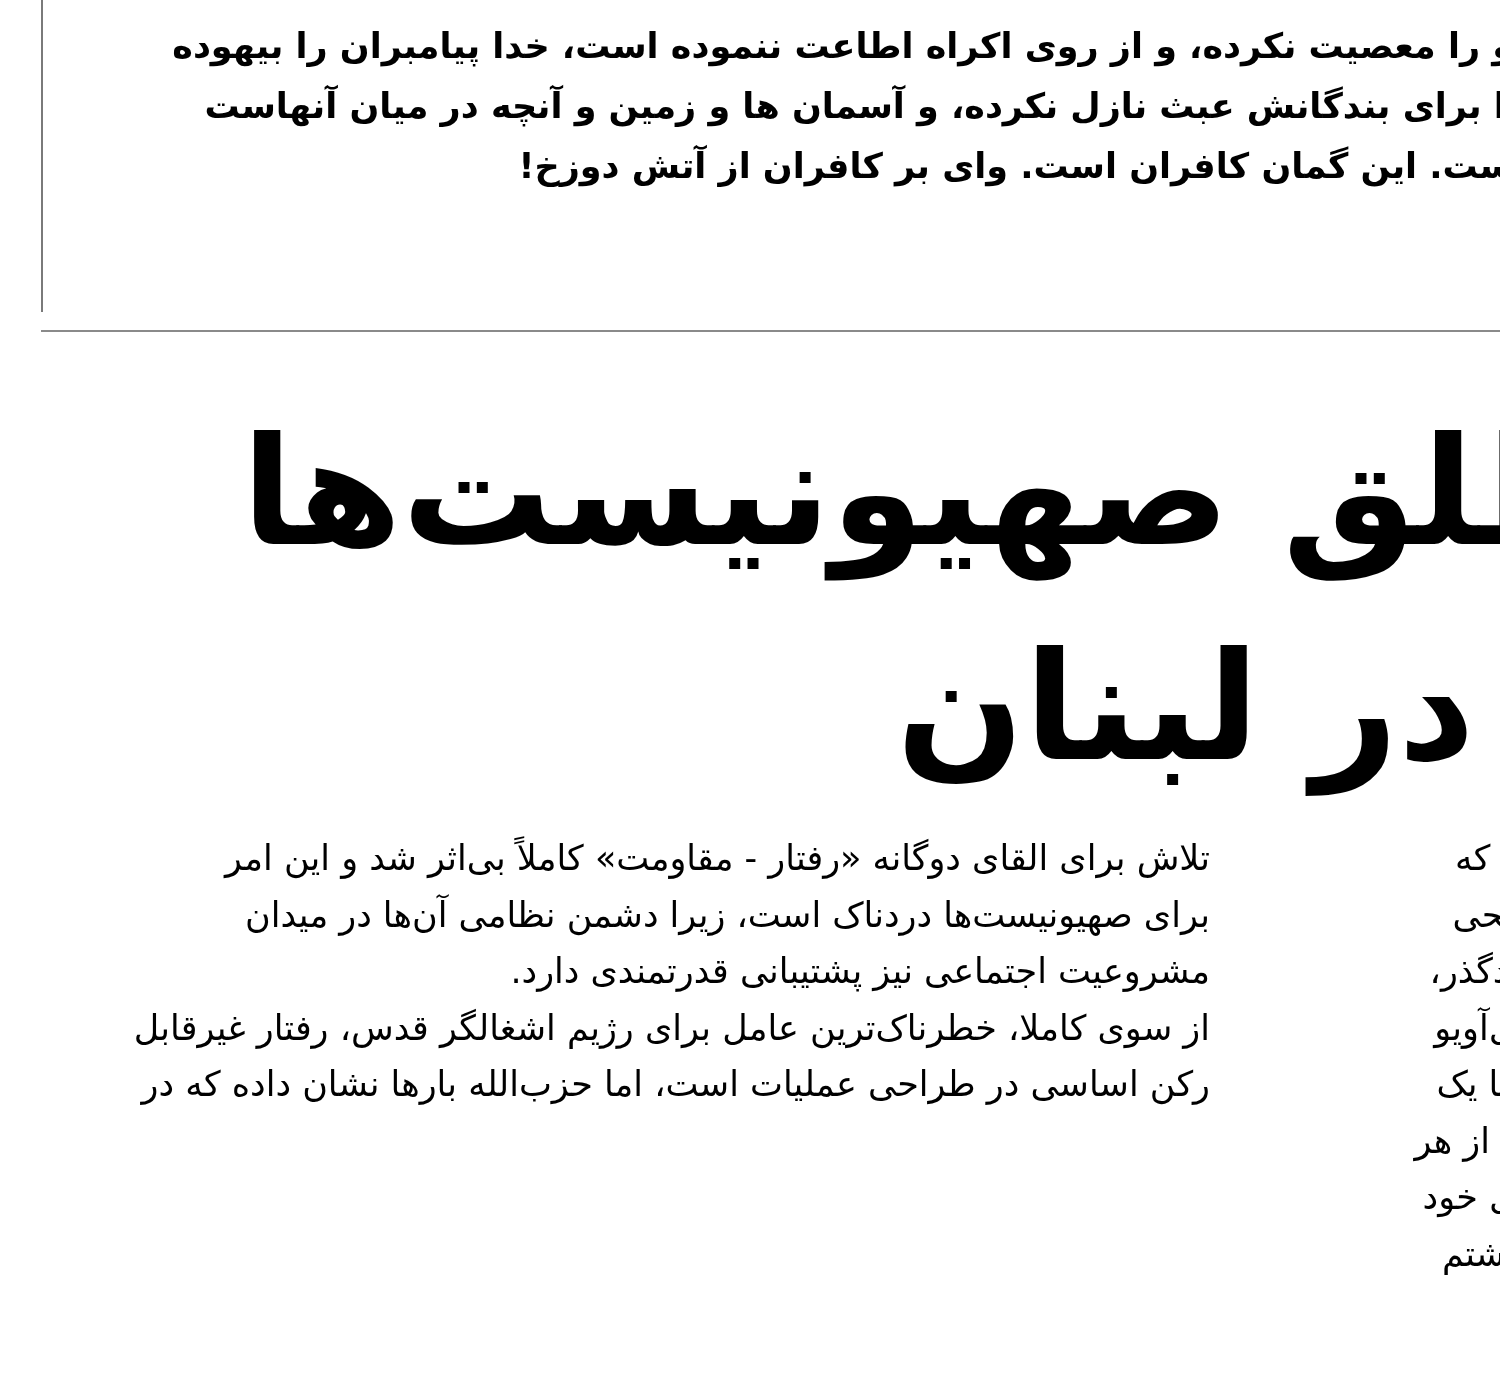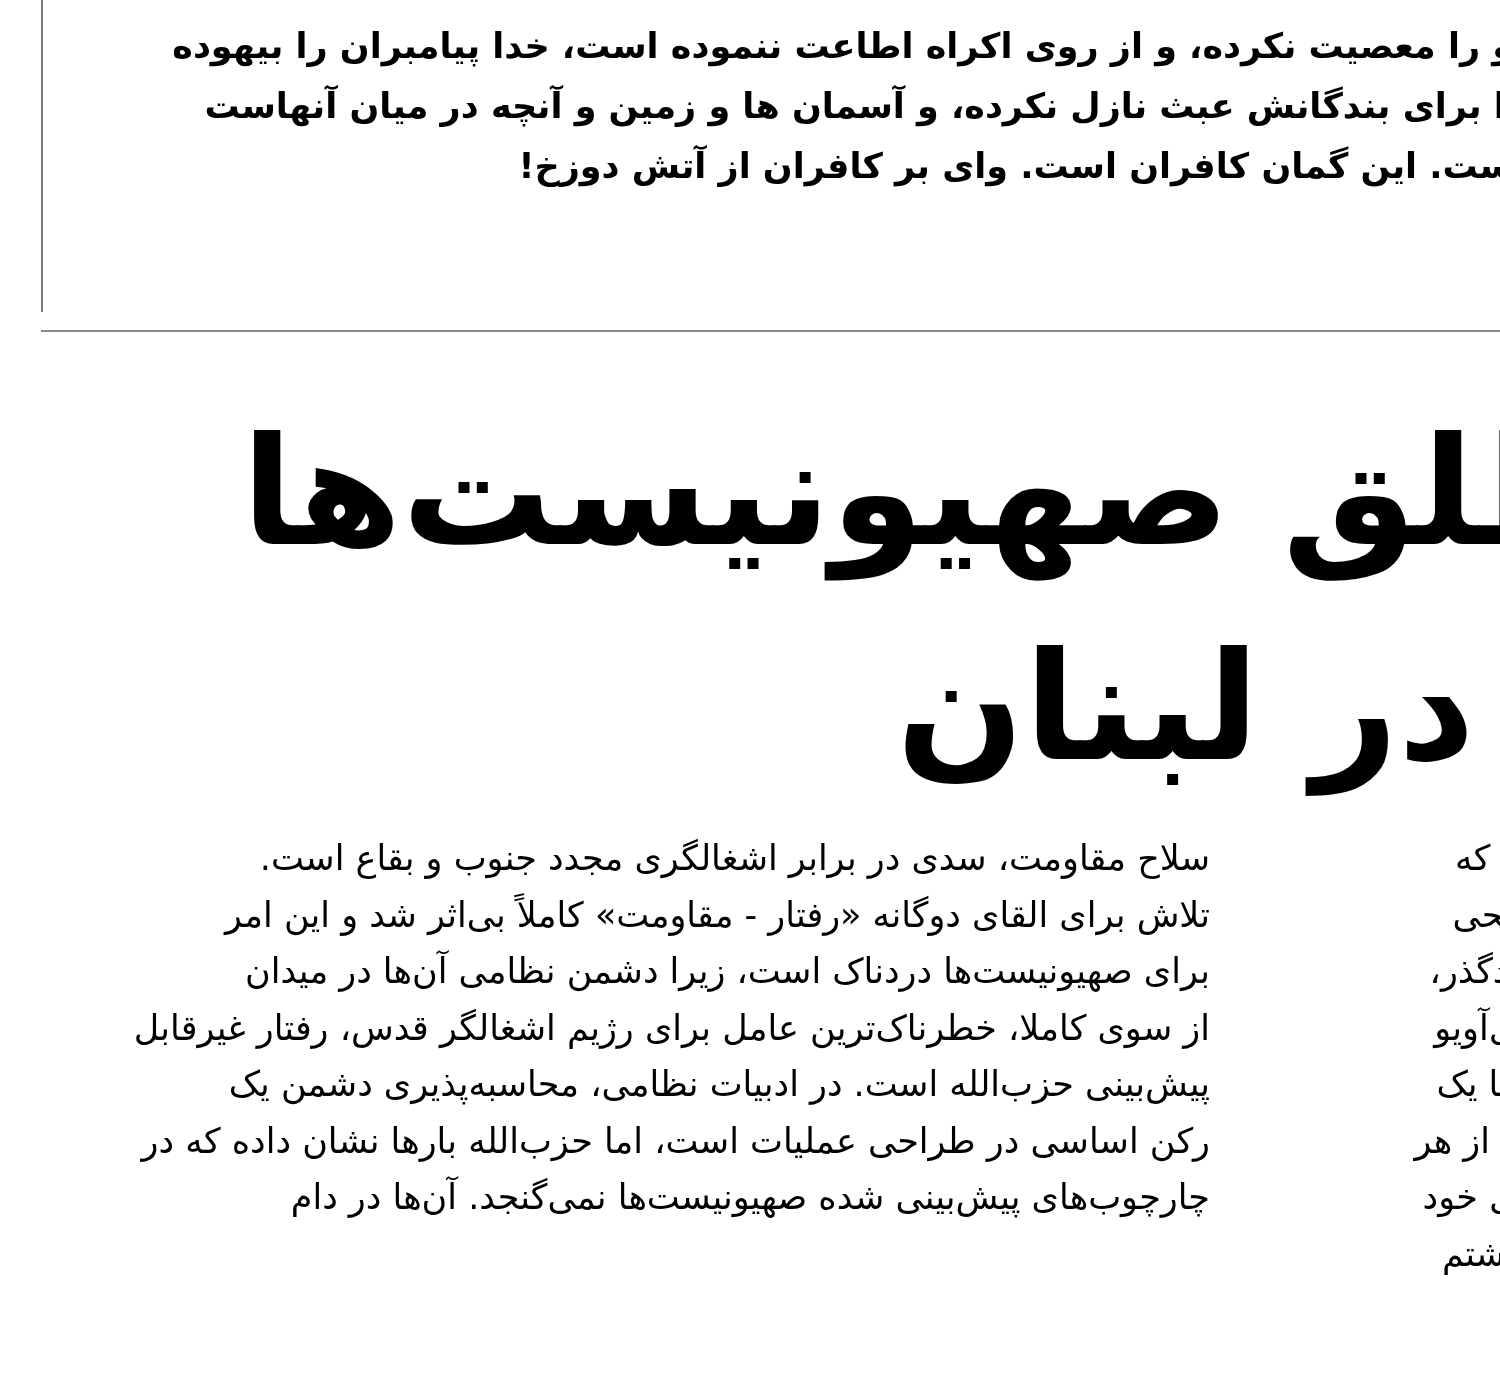--- a/index.html
+++ b/index.html
@@ -107,27 +107,25 @@
 </div>
 
 <div class="rule"></div>
 
 <div class="headline">
   <div class="headline-line">طلق صهیونیست‌ها</div>
   <div class="headline-line second">در لبنان</div>
 </div>
 
 <div class="col col-main">
-  <span class="line">سلاح مقاومت، سدی در برابر اشغالگری مجدد جنوب و بقاع است.</span>
   <span class="line">تلاش برای القای دوگانه «رفتار - مقاومت» کاملاً بی‌اثر شد و این امر</span>
   <span class="line">برای صهیونیست‌ها دردناک است، زیرا دشمن نظامی آن‌ها در میدان</span>
+  <span class="line">مشروعیت اجتماعی نیز پشتیبانی قدرتمندی دارد.</span>
   <span class="line">از سوی کاملا، خطرناک‌ترین عامل برای رژیم اشغالگر قدس، رفتار غیرقابل</span>
-  <span class="line">پیش‌بینی حزب‌الله است. در ادبیات نظامی، محاسبه‌پذیری دشمن یک</span>
   <span class="line">رکن اساسی در طراحی عملیات است، اما حزب‌الله بارها نشان داده که در</span>
-  <span class="line">چارچوب‌های پیش‌بینی شده صهیونیست‌ها نمی‌گنجد. آن‌ها در دام</span>
 </div>
 
 <div class="col col-right">
   <span class="line">می‌دهد که</span>
   <span class="line">به سطحی</span>
   <span class="line">اتی زودگذر،</span>
   <span class="line">ضرر تل‌آویو</span>
   <span class="line">، بلکه با یک</span>
   <span class="line">که پس از هر</span>
   <span class="line">و تکامل خود</span>

